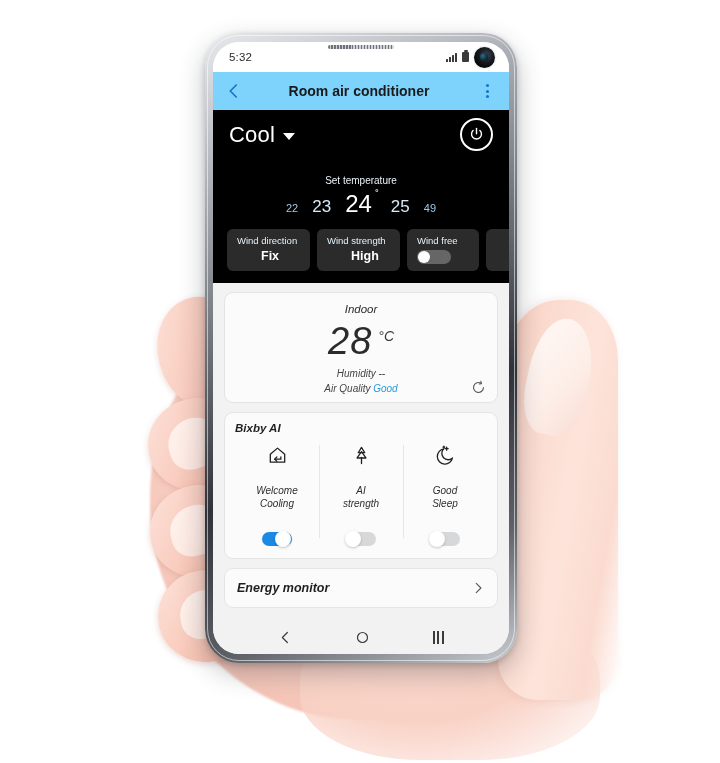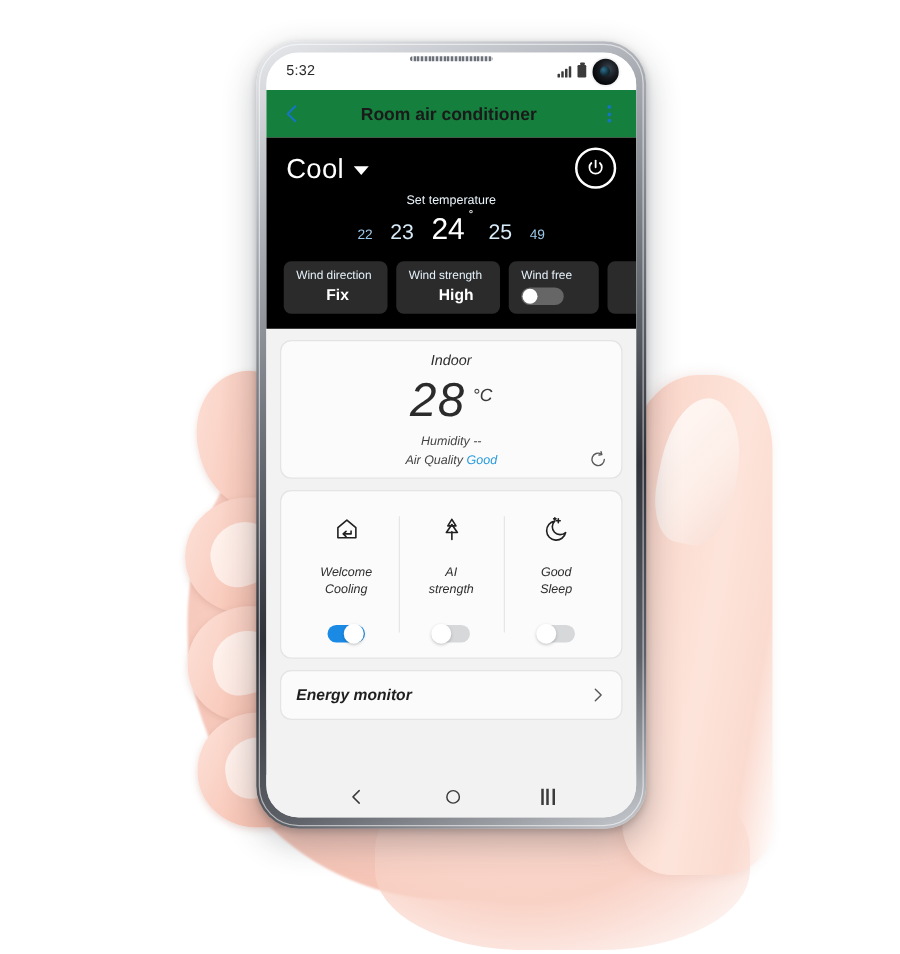--- a/index.html
+++ b/index.html
@@ -119,21 +119,21 @@
     box-shadow: 0 0 0 1.5px #f4f4f4;
     position: relative;
   }
   .punchhole::after {
     content:""; position:absolute; left:6px; top:6px; width:8px; height:8px; border-radius:50%;
     background: radial-gradient(circle at 35% 35%, #2c6f8d 0%, #13323f 55%, #070d11 100%);
   }
 
   
   .appbar {
-    height: 38px; background: #15803d;
+    height: 38px; background: #7dd3fc;
     display: flex; align-items: center; padding: 0 14px 0 12px;
   }
   .back-ic { width: 18px; height: 18px; flex: 0 0 18px; }
   .appbar-title {
     flex: 1; text-align: center; font-size: 14px; font-weight: bold; color: #1a1a1a;
     margin-left: -4px;
   }
   .kebab { width: 16px; display: flex; flex-direction: column; align-items: center; gap: 2.5px; }
   .kebab i { width: 3px; height: 3px; border-radius: 50%; background: #1575c4; display: block; }
 
@@ -143,21 +143,21 @@
   }
   .mode-row { display: flex; align-items: center; justify-content: space-between; padding: 0 16px; }
   .mode-left { display: flex; align-items: center; gap: 8px; }
   .mode-text { font-size: 22px; color: #ffffff; letter-spacing: .2px; }
   .caret { width: 0; height: 0; border-left: 6px solid transparent; border-right: 6px solid transparent;
            border-top: 7px solid #fff; margin-top: 4px; }
   .power-btn {
     width: 33px; height: 33px; border-radius: 50%; border: 2px solid #ffffff;
     display: flex; align-items: center; justify-content: center;
   }
-  .set-label { text-align: center; font-size: 10px; color: #eaf4fb; margin-top: 4px; }
+  .set-label { text-align: center; font-size: 10px; color: #eaf4fb; margin-top: 24px; }
   .temps {
     display: flex; align-items: baseline; justify-content: center; gap: 14px; margin-top: 4px;
   }
   .temp { color: #9cc9e9; font-size: 11px; }
   .temp.near { color: #d7eaf8; font-size: 17px; }
   .temp.sel {
     color: #ffffff; font-size: 24px; position: relative; padding-right: 5px;
   }
   .temp.sel sup { font-size: 11px; position: absolute; top: -2px; right: -2px; }
 
@@ -340,20 +340,21 @@
           </div>
           <span class="refresh">
             <svg viewBox="0 0 24 24" fill="none" stroke="#5a5a5a" stroke-width="1.6" stroke-linecap="round">
               <path d="M19 12 A7 7 0 1 1 15.6 6"></path>
               <path d="M15.3 3.4 L16.2 6.6 L13 7.1" stroke-linejoin="round"></path>
             </svg>
           </span>
         </div>
 
         <div class="card card-bixby">
+          <div class="bixby-title">Bixby AI</div>
           <div class="bixby-row">
 
             <div class="bixby-col">
               <div class="bixby-ic">
                 <svg width="23" height="23" viewBox="0 0 24 24" fill="none" stroke="#212121" stroke-width="1.35" stroke-linecap="round" stroke-linejoin="round">
                   <path d="M4.5 10.6 L12 4.3 L19.5 10.6 L19.5 19 L4.5 19 Z"></path>
                   <path d="M15.5 13.5 L15.5 15.8 L9.2 15.8"></path>
                   <path d="M11.3 13.6 L9 15.8 L11.3 18"></path>
                 </svg>
               </div>

